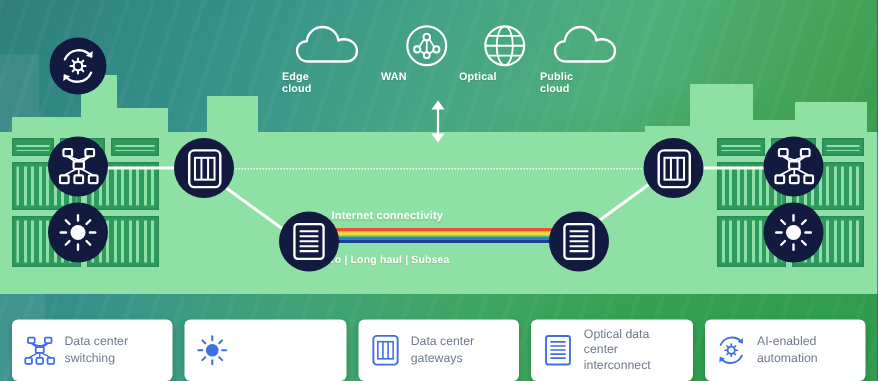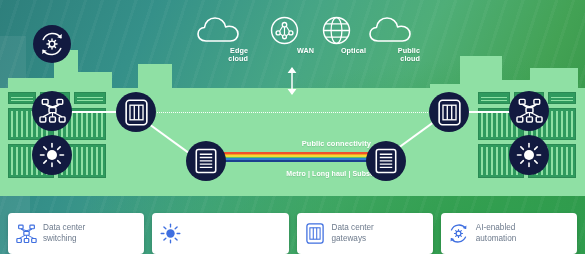--- a/index.html
+++ b/index.html
@@ -95,21 +95,21 @@
   .node {
     position:absolute; border-radius:50%;
     background:#121a40;
     display:flex; align-items:center; justify-content:center;
   }
   .node svg { display:block; }
 
   
   .lbl {
     position:absolute; color:#fff;
-    font-weight:bold; text-align:right;
+    font-weight:bold; text-align:left;
     line-height:1.12; letter-spacing:.1px;
     text-shadow:0 1px 1px rgba(0,0,0,.12);
   }
   .cloudlbl { font-size:7.2px; width:60px; }
   .ipl  { font-size:7.4px; width:120px; }
   .optl { font-size:7.4px; width:150px; }
   .mtl  { font-size:7.0px; width:170px; }
 
   .topicons { position:absolute; }
   .topicon {
@@ -291,21 +291,21 @@
 
   <div class="arrow" style="left:285px; top:66px;">
     <svg width="14" height="30" viewBox="0 0 14 30">
       <path d="M7 2 L7 28" stroke="#fff" stroke-width="1.5"></path>
       <path d="M7 1 L2.6 7 L11.4 7 Z" fill="#fff"></path>
       <path d="M7 29 L2.6 23 L11.4 23 Z" fill="#fff"></path>
     </svg>
   </div>
 
 
-  <div class="lbl optl" style="left:221px; top:140px;">Public connectivity</div>
+  <div class="lbl optl" style="left:221px; top:140px;">Internet connectivity</div>
 
   <div class="lbl mtl" style="left:208px; top:170px;">Metro  |  Long haul  |  Subsea</div>
 
   <div class="node" style="left:33px; top:25px; width:38px; height:38px;">
     <svg width="26" height="26" viewBox="0 0 28 28">
       <path d="M4.6 9.2 A11 11 0 0 1 23.4 7.0" fill="none" stroke="#fff" stroke-width="1.7" stroke-linecap="round"></path>
       <path d="M23.4 18.8 A11 11 0 0 1 4.6 21.0" fill="none" stroke="#fff" stroke-width="1.7" stroke-linecap="round"></path>
       <path d="M24.6 3.2 L24.2 8.0 L19.6 6.6 Z" fill="#fff"></path>
       <path d="M3.4 24.8 L3.8 20.0 L8.4 21.4 Z" fill="#fff"></path>
       <circle cx="14" cy="14" r="3.1" fill="none" stroke="#fff" stroke-width="1.6"></circle>
@@ -450,20 +450,31 @@
         <svg width="18" height="21" viewBox="0 0 24 28">
           <rect x="1.2" y="1.2" width="21.6" height="25.6" rx="3" fill="none" stroke="#3f6fe0" stroke-width="1.7"></rect>
           <rect x="5.2" y="6.4" width="13.6" height="15.2" fill="none" stroke="#3f6fe0" stroke-width="1.4"></rect>
           <path d="M9.7 6.4 L9.7 21.6 M14.3 6.4 L14.3 21.6" stroke="#3f6fe0" stroke-width="1.4"></path>
         </svg>
       </span>
       <span class="ct">Data center
 gateways</span>
     </div>
 
+    <div class="card">
+      <span class="ci">
+        <svg width="18" height="21" viewBox="0 0 24 28">
+          <rect x="1.4" y="1.4" width="21.2" height="25.2" rx="2" fill="none" stroke="#3f6fe0" stroke-width="1.7"></rect>
+          <path d="M5.2 6.6 L18.8 6.6 M5.2 10.2 L18.8 10.2 M5.2 13.8 L18.8 13.8
+                   M5.2 17.4 L18.8 17.4 M5.2 21.0 L18.8 21.0" stroke="#3f6fe0" stroke-width="1.5"></path>
+        </svg>
+      </span>
+      <span class="ct">Optical data center
+interconnect</span>
+    </div>
 
     <div class="card">
       <span class="ci">
         <svg width="21" height="21" viewBox="0 0 28 28">
           <path d="M4.6 9.2 A11 11 0 0 1 23.4 7.0" fill="none" stroke="#3f6fe0" stroke-width="1.7" stroke-linecap="round"></path>
           <path d="M23.4 18.8 A11 11 0 0 1 4.6 21.0" fill="none" stroke="#3f6fe0" stroke-width="1.7" stroke-linecap="round"></path>
           <path d="M24.6 3.2 L24.2 8.0 L19.6 6.6 Z" fill="#3f6fe0"></path>
           <path d="M3.4 24.8 L3.8 20.0 L8.4 21.4 Z" fill="#3f6fe0"></path>
           <circle cx="14" cy="14" r="3.2" fill="none" stroke="#3f6fe0" stroke-width="1.6"></circle>
           <path d="M14 8.6 L14 10.2 M14 17.8 L14 19.4 M8.6 14 L10.2 14 M17.8 14 L19.4 14

